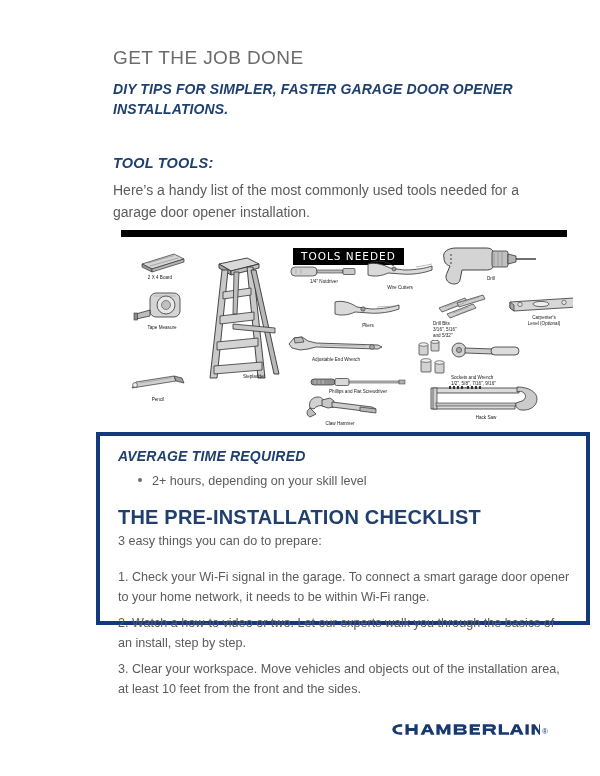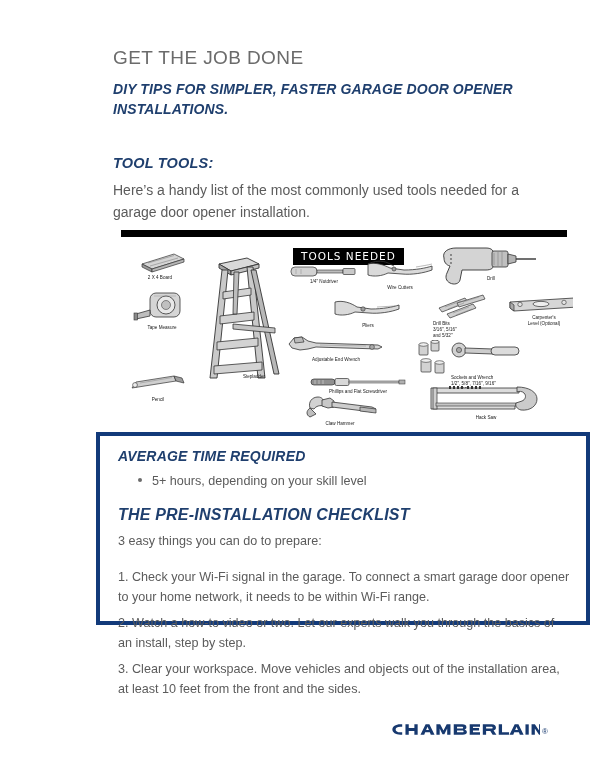--- a/index.html
+++ b/index.html
@@ -128,22 +128,21 @@
     display: inline-block;
     width: 4px; height: 4px;
     border-radius: 50%;
     background: #6b6b6b;
     position: relative; top: -3px;
     flex: none;
   }
   .c-h2 {
     position: absolute;
     left: 18px; top: 70px;
-    font-size: 16px;
-    font-style: italic;
+    font-size: 20px;
     font-weight: 700;
     color: #1f3f6e;
     letter-spacing: 0.2px;
   }
   .c-lead {
     position: absolute;
     left: 18px; top: 98px;
     font-size: 12.6px;
     color: #5b5b5b;
   }
@@ -405,21 +404,21 @@
     </div>
 
   </div>
 
   <div class="callout">
 
     <div class="c-h1">AVERAGE TIME REQUIRED</div>
 
     <div class="c-bullet">
       <span class="dot"></span>
-      <span>5+ hours, depending on your skill level</span>
+      <span>2+ hours, depending on your skill level</span>
     </div>
 
     <div class="c-h2">THE PRE-INSTALLATION CHECKLIST</div>
 
     <div class="c-lead">3 easy things you can do to prepare:</div>
 
     <div class="c-step s1">1. Check your Wi-Fi signal in the garage. To connect a smart garage door opener to your home network, it needs to be within Wi-Fi range.</div>
     <div class="c-step s2">2. Watch a how-to video or two. Let our experts walk you through the basics of an install, step by step.</div>
     <div class="c-step s3">3. Clear your workspace. Move vehicles and objects out of the installation area, at least 10 feet from the front and the sides.</div>
 

